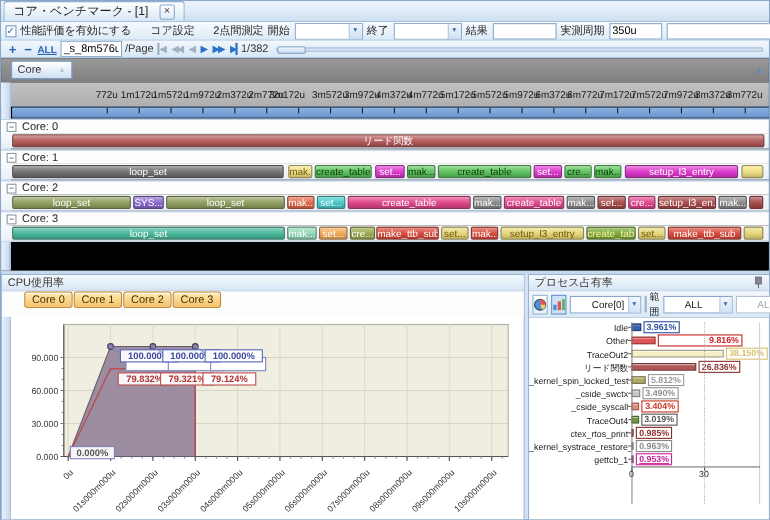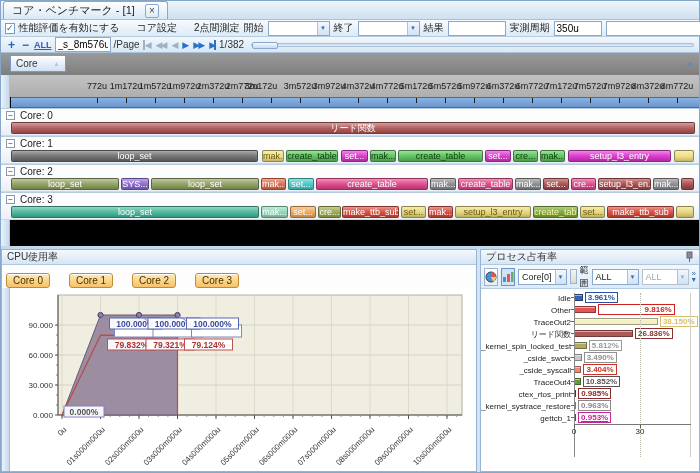--- a/index.html
+++ b/index.html
@@ -48,31 +48,31 @@
   .minus { width:9px; height:9px; border:1px solid #8a9aaa; background:#fff; font-size:8px; line-height:7px; text-align:center; color:#333; }
   .track { height:15px; position:relative; background:linear-gradient(#f8fafc,#e9eff6); border-bottom:1px solid #ccd9e9; }
   .seg { position:absolute; top:1px; height:12px; border-radius:2px; border:1px solid rgba(30,30,30,.45); font-size:9px; line-height:10px; text-align:center; overflow:hidden; white-space:nowrap; box-shadow:inset 0 5px 6px -4px rgba(255,255,255,.7), inset 0 -4px 5px -3px rgba(0,0,0,.3); cursor:default; }
 
   
   .bottom { flex:1; display:flex; border-top:3px solid #c4d8ec; }
   .panel { background:#fff; border:1px solid #98b4d2; display:flex; flex-direction:column; }
   .panelL { width:477px; }
   .panelR { width:220px; margin-left:3px; }
   .phead { height:15px; background:linear-gradient(#f4f9fd,#d6e5f4); border-bottom:1px solid #b0c8de; font-size:10px; color:#333; display:flex; align-items:center; justify-content:space-between; padding:0 5px; }
-  .corebtns { height:23px; display:flex; gap:19px; align-items:flex-end; padding:0 4px; background:#fdfdfe; }
+  .corebtns { height:23px; display:flex; gap:1px; align-items:flex-start; padding:0 20px; background:#fdfdfe; }
   .corebtn { font-size:10px; color:#4a3000; padding:1px 6px; border:1px solid #c08a38; border-radius:3px; background:linear-gradient(#ffeab2,#f6c269); box-shadow:inset 0 1px 0 #fff; cursor:default; }
   .chartwrap { position:relative; flex:1; }
   .chartwrap .vstrip2 { position:absolute; left:0; top:0; bottom:0; width:8px; background:linear-gradient(90deg,#eaf2fb,#c6d9ee); border-right:1px solid #a8c0da; }
   svg text.ax { font-size:8px; fill:#333; }
   svg text.bx { font-size:8.5px; font-weight:bold; }
 
   .ptool { height:24px; display:flex; align-items:center; gap:3px; padding:0 3px; background:linear-gradient(#f2f7fc,#dcebf8); border-bottom:1px solid #b8cce0; font-size:9px; color:#222; }
   .iconbtn { width:18px; height:18px; border:1px solid #9ab4cf; background:linear-gradient(#fff,#e6eef7); display:flex; align-items:center; justify-content:center; }
   .iconbtn.active { background:#cfe2f6; border-color:#6a94c8; }
-  .combo2 { display:inline-flex; border:1px solid #89a8cc; background:#fff; height:16px; font-size:9px; align-items:center; }
+  .combo2 { display:inline-flex; border:1px solid #89a8cc; background:#fff; height:16px; font-size:9px; align-items:center;padding-left:16px; }
   .combo2 .val { padding:0 3px; min-width:34px; }
   .combo2 .arr { width:11px; align-self:stretch; background:linear-gradient(#f2f7fc,#cfe2f4); border-left:1px solid #aac4e0; color:#3a6ab0; font-size:6px; display:flex; align-items:center; justify-content:center; }
   .combo2.dis { color:#a0a8b0; border-color:#b4c2d0; }
   .combo2.dis .arr { color:#a0b0c0; }
   .swatchbtn { width:15px; height:15px; border:1px solid #9ab4cf; background:linear-gradient(#f4f4f0,#dcdcd4); }
   .overflow { margin-left:auto; display:flex; flex-direction:column; align-items:center; line-height:6px; font-size:8px; color:#3a6ab0; }
 
   .procrows { position:relative; flex:1; padding-top:3px; font-size:8px; }
   .prow { height:12px; display:flex; align-items:center; }
   .plabel { width:93px; text-align:right; padding-right:3px; color:#222; white-space:nowrap; overflow:hidden; font-size:8px; }
@@ -502,21 +502,21 @@
             <div class="plabel">_cside_syscall</div>
             <div class="pzone">
               <div class="pbar" style="width: 7.4888px; background: rgb(232, 138, 122);"></div>
               <div class="pval" style="left: 9.4888px; color: rgb(204, 51, 34); border-color: rgb(204, 51, 34);">3.404%</div>
             </div>
           </div>
           <div class="prow">
             <div class="plabel">TraceOut4</div>
             <div class="pzone">
               <div class="pbar" style="width: 6.6418px; background: rgb(106, 154, 64);"></div>
-              <div class="pval" style="left: 8.6418px; color: rgb(85, 85, 85); border-color: rgb(85, 85, 85);">10.852%</div>
+              <div class="pval" style="left: 8.6418px; color: rgb(85, 85, 85); border-color: rgb(85, 85, 85);">3.019%</div>
             </div>
           </div>
           <div class="prow">
             <div class="plabel">ctex_rtos_print</div>
             <div class="pzone">
               <div class="pbar" style="width: 2.167px; background: rgb(160, 56, 56);"></div>
               <div class="pval" style="left: 4.167px; color: rgb(138, 42, 42); border-color: rgb(138, 42, 42);">0.985%</div>
             </div>
           </div>
           <div class="prow">

